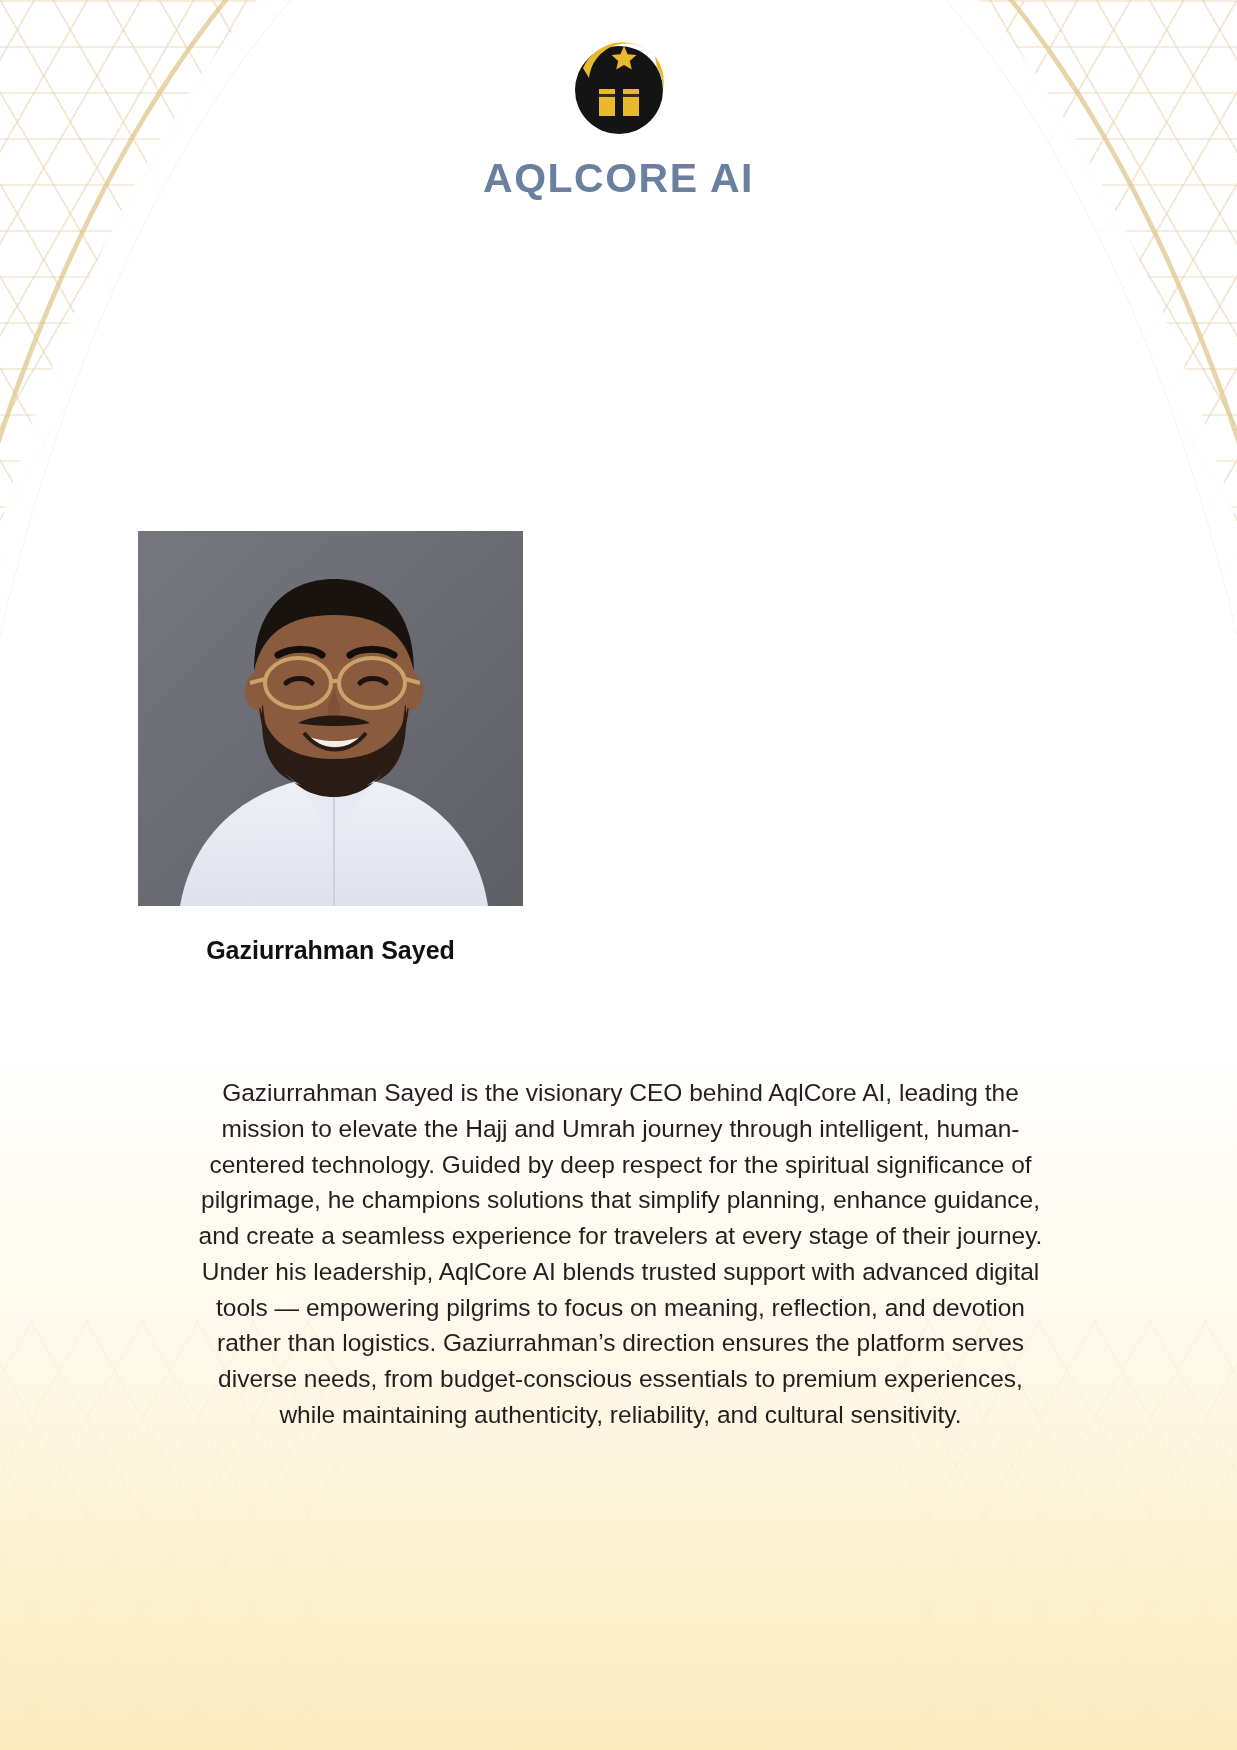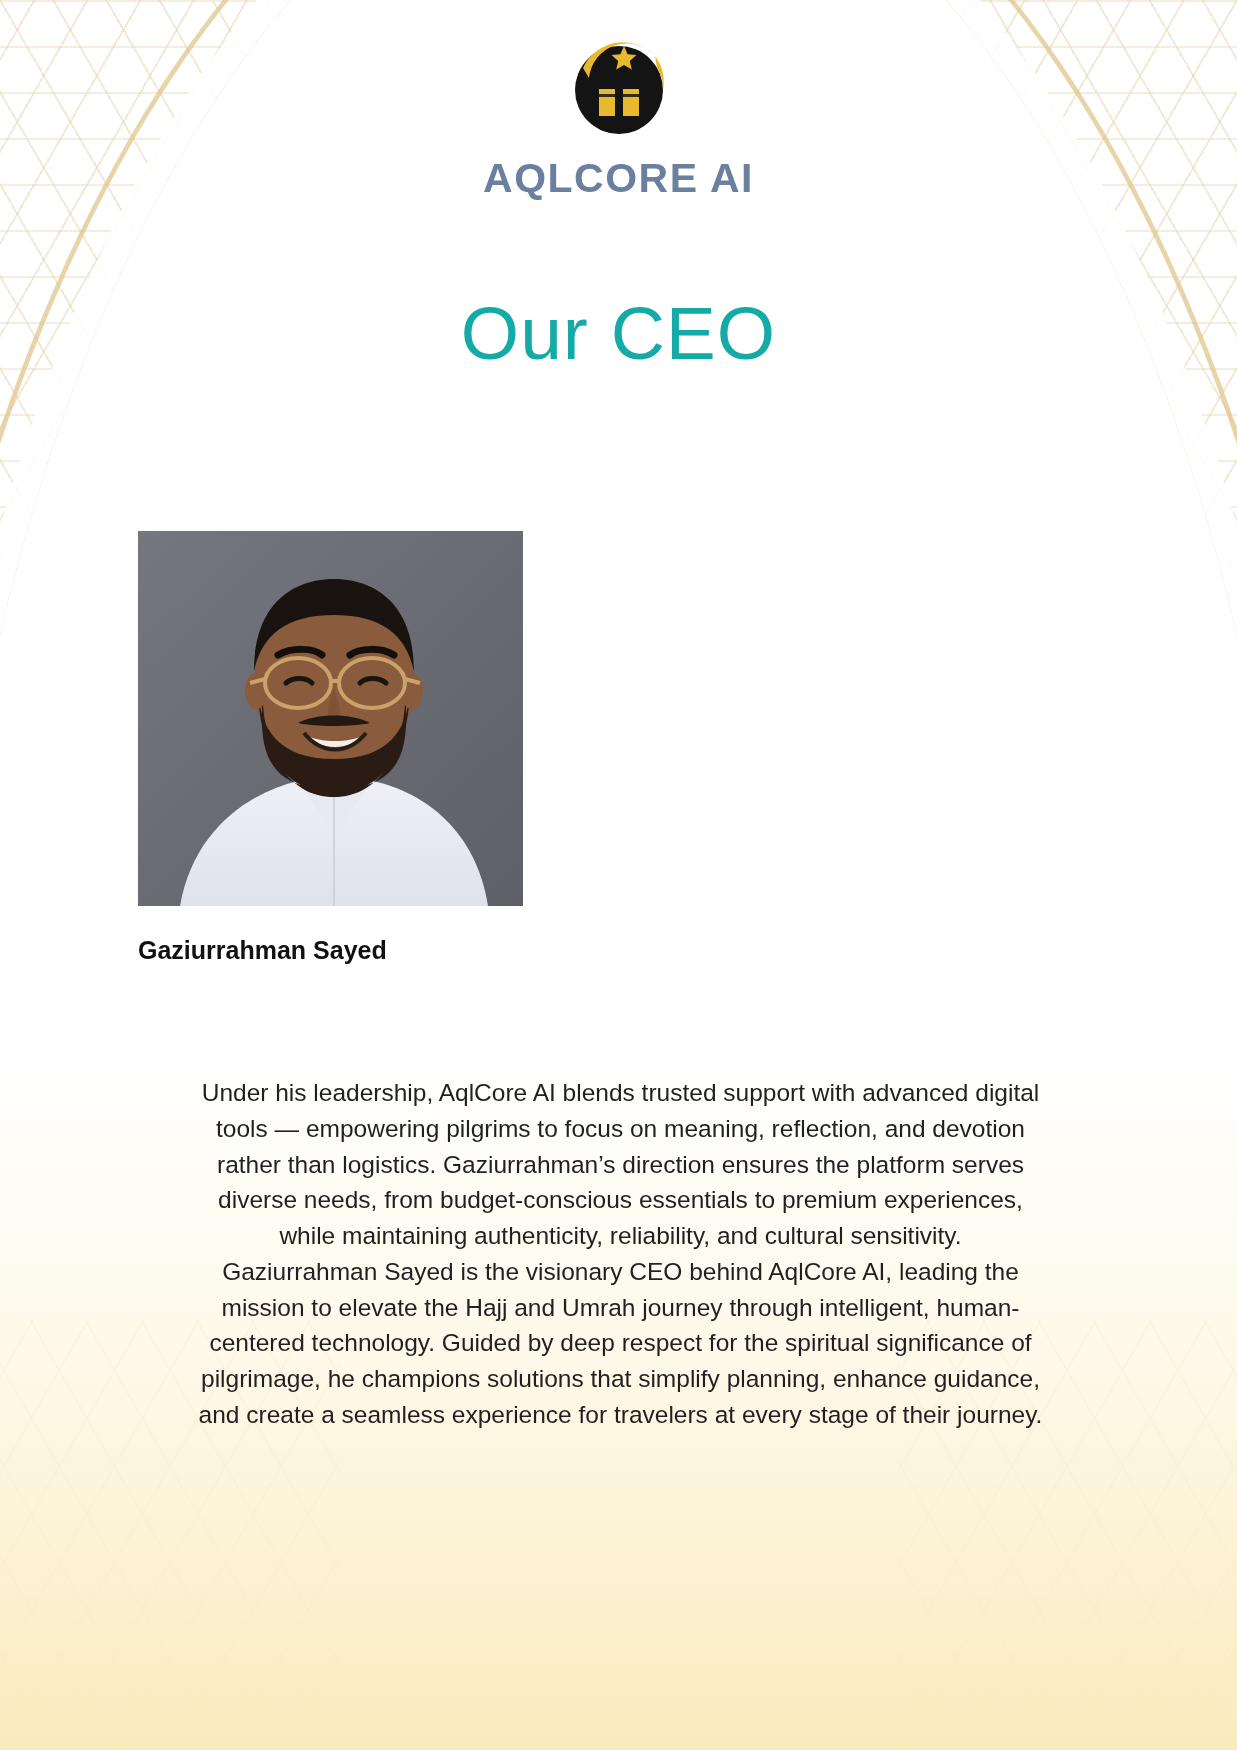--- a/index.html
+++ b/index.html
@@ -152,21 +152,21 @@
     overflow: hidden;
     background: #6d6d75;
   }
   .portrait svg { display: block; }
 
   .person-name {
     position: absolute;
     left: 138px;
     top: 936px;
     width: 385px;
-    text-align: left;
+    text-align: center;
     font-size: 25px;
     font-weight: bold;
     color: #111111;
   }
   .person-role {
     position: absolute;
     left: 138px;
     top: 972px;
     width: 385px;
     text-align: center;
@@ -215,21 +215,20 @@
         <rect x="32" y="48" width="40" height="7" fill="#141414"></rect>
         <rect x="48" y="55" width="8" height="27" fill="#141414"></rect>
         <rect x="32" y="60" width="40" height="3" fill="#141414" opacity="0.85"></rect>
         <polygon points="57,12 60.6,20.2 69.4,21 62.8,27 64.8,35.6 57,31 49.2,35.6 51.2,27 44.6,21 53.4,20.2" fill="#e8b92d"></polygon>
       </svg>
     </div>
   </div>
 
   <div class="brand-name">AQLCORE AI</div>
 
-  <div class="page-title">Our CEO</div>
 
   <div class="portrait">
     <svg width="385" height="375" viewBox="0 0 385 375">
       <defs>
         <linearGradient id="bg" x1="0" y1="0" x2="1" y2="1">
           <stop offset="0%" stop-color="#76767e"></stop>
           <stop offset="100%" stop-color="#5f5f68"></stop>
         </linearGradient>
         <linearGradient id="shirt" x1="0" y1="0" x2="0" y2="1">
           <stop offset="0%" stop-color="#eef0f6"></stop>
@@ -270,17 +269,17 @@
       <path d="M168 204 C182 220 212 220 226 204 C212 212 182 212 168 204 Z" fill="#f2eee9"></path>
       <path d="M166 202 C184 224 210 224 228 202" stroke="#2a1c14" stroke-width="4" fill="none"></path>
 
       <path d="M160 192 C178 182 214 182 232 192 C214 196 178 196 160 192 Z" fill="#241812"></path>
     </svg>
   </div>
 
   <div class="person-name">Gaziurrahman Sayed</div>
 
   <div class="bio">
+    <p>Gaziurrahman Sayed is the visionary CEO behind AqlCore AI, leading the mission to elevate the Hajj and Umrah journey through intelligent, human-centered technology. Guided by deep respect for the spiritual significance of pilgrimage, he champions solutions that simplify planning, enhance guidance, and create a seamless experience for travelers at every stage of their journey.</p>
     <p>Under his leadership, AqlCore AI blends trusted support with advanced digital tools — empowering pilgrims to focus on meaning, reflection, and devotion rather than logistics. Gaziurrahman’s direction ensures the platform serves diverse needs, from budget-conscious essentials to premium experiences, while maintaining authenticity, reliability, and cultural sensitivity.</p>
-    <p>Gaziurrahman Sayed is the visionary CEO behind AqlCore AI, leading the mission to elevate the Hajj and Umrah journey through intelligent, human-centered technology. Guided by deep respect for the spiritual significance of pilgrimage, he champions solutions that simplify planning, enhance guidance, and create a seamless experience for travelers at every stage of their journey.</p>
   </div>
 
 </div>
 
 </body></html>

